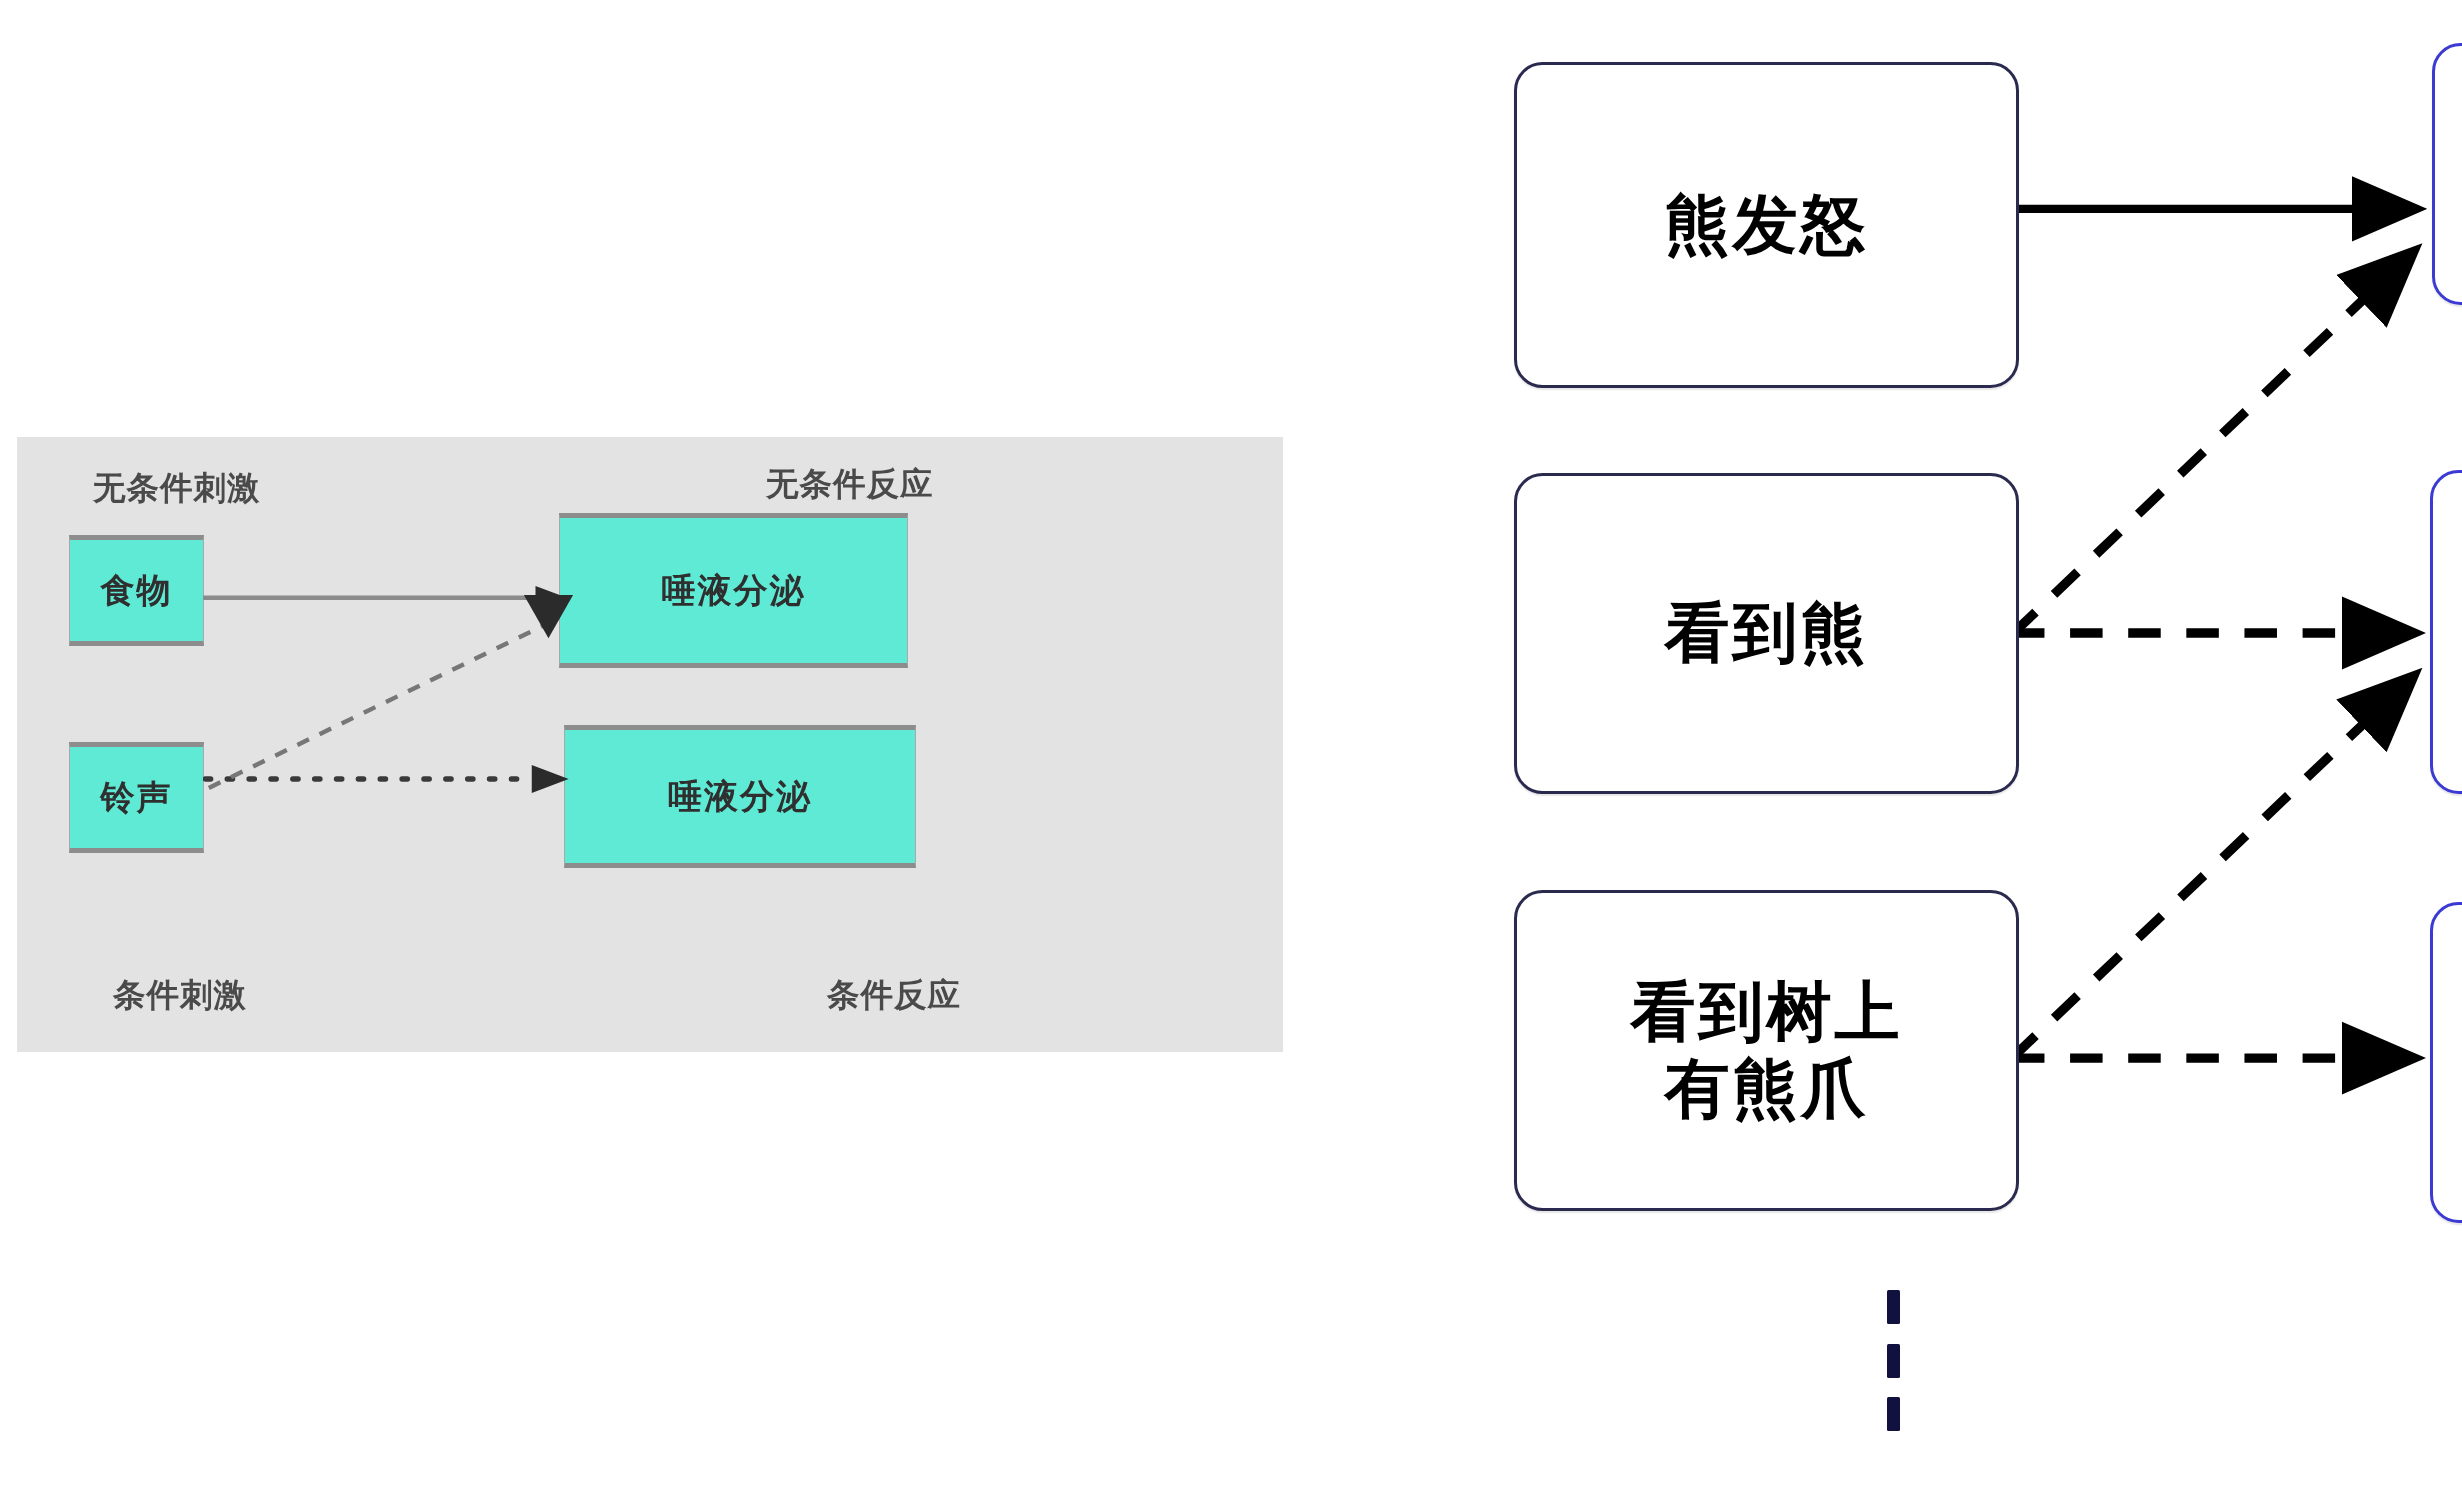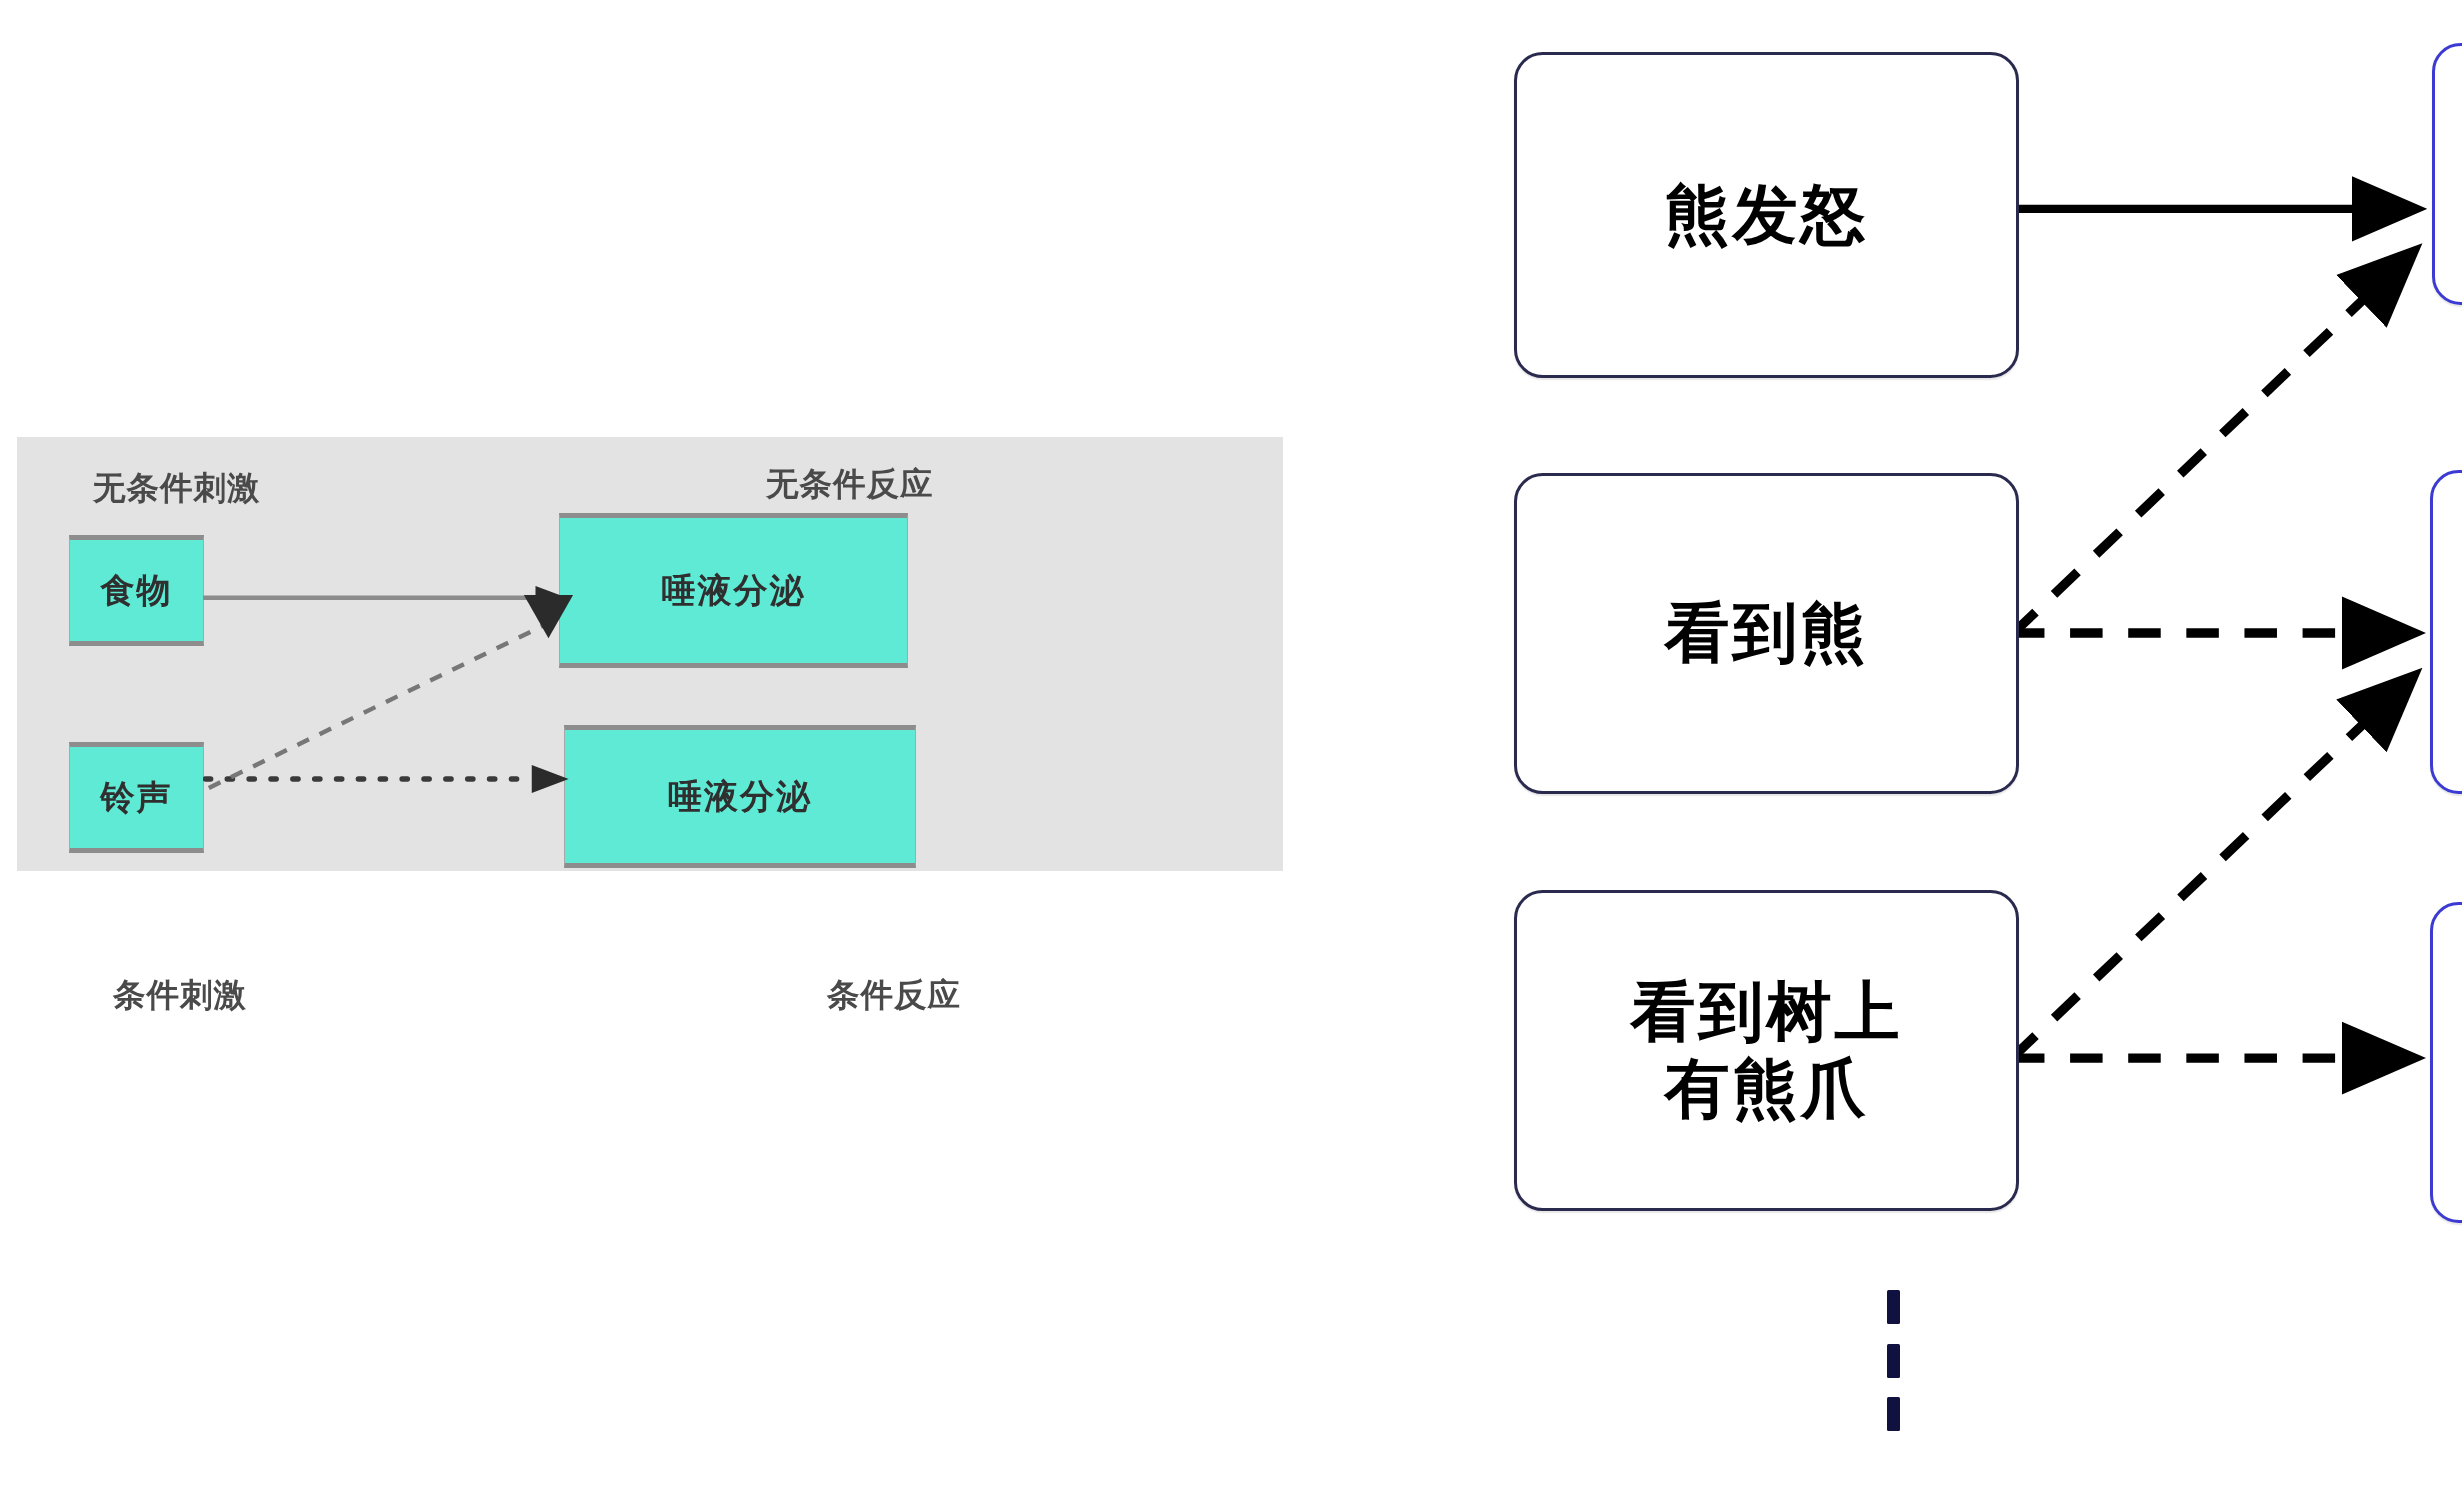--- a/index.html
+++ b/index.html
@@ -4,21 +4,21 @@
 <style>
   html,body{margin:0;padding:0;background:#ffffff;}
   body{
     width:3306px;height:1498px;position:relative;overflow:hidden;
     font-family:"DejaVu Sans","Liberation Sans",sans-serif;
   }
   .stage{position:absolute;left:0;top:0;width:3306px;height:1498px;}
 
   
   #pavlov-panel{
-    position:absolute;left:17px;top:437px;width:1266px;height:434px;
+    position:absolute;left:17px;top:437px;width:1266px;height:615px;
     background:#e3e3e3;
   }
   .pv-label{
     position:absolute;color:#4a4a4a;font-size:32.5px;font-weight:700;
     letter-spacing:1px;white-space:nowrap;
   }
   #pv-lbl-ucs{left:76px;top:29.5px;}
   #pv-lbl-ucr{left:749px;top:26px;}
   #pv-lbl-cs {left:96px;top:537px;}
   #pv-lbl-cr {left:766px;top:537px;margin-left:44px;}
@@ -54,21 +54,21 @@
   }
   .rl-box.left-col {border:3.9px solid #2a2a4f;color:#000000;
                     font-size:65px;font-weight:700;letter-spacing:3px;}
   .rl-box.right-col{border:3.9px solid #3b3bd4;color:#000000;}
   .rl-box.right-col.cjk{font-size:65px;font-weight:700;letter-spacing:3px;}
   .rl-box.right-col.math{
     font-family:"DejaVu Serif","Liberation Serif",serif;
     font-style:italic;font-size:69px;font-weight:400;letter-spacing:0px;
   }
 
-  #rl-box-bear-angry {left:37px; top:52px;  width:499px;height:320px;}
+  #rl-box-bear-angry {left:37px; top:62px;  width:499px;height:320px;}
   #rl-box-see-bear   {left:37px; top:473px; width:499px;height:315px;}
   #rl-box-see-claw   {left:37px; top:868px;width:499px;height:315px;margin-top:22px;}
   #rl-box-reward     {left:955px;top:43px; width:509px;height:256px;}
   #rl-box-vsprime    {left:953px;top:470px;width:512px;height:318px;}
   #rl-box-vs         {left:953px;top:902px;width:512px;height:315px;}
 
   #rl-edges{position:absolute;left:0;top:0;width:1829px;height:1498px;pointer-events:none;}
 
   .ellipsis{position:absolute;display:flex;flex-direction:column;gap:19.7px;}
   .ellipsis span{display:block;width:12.8px;height:34px;border-radius:1.5px;}

